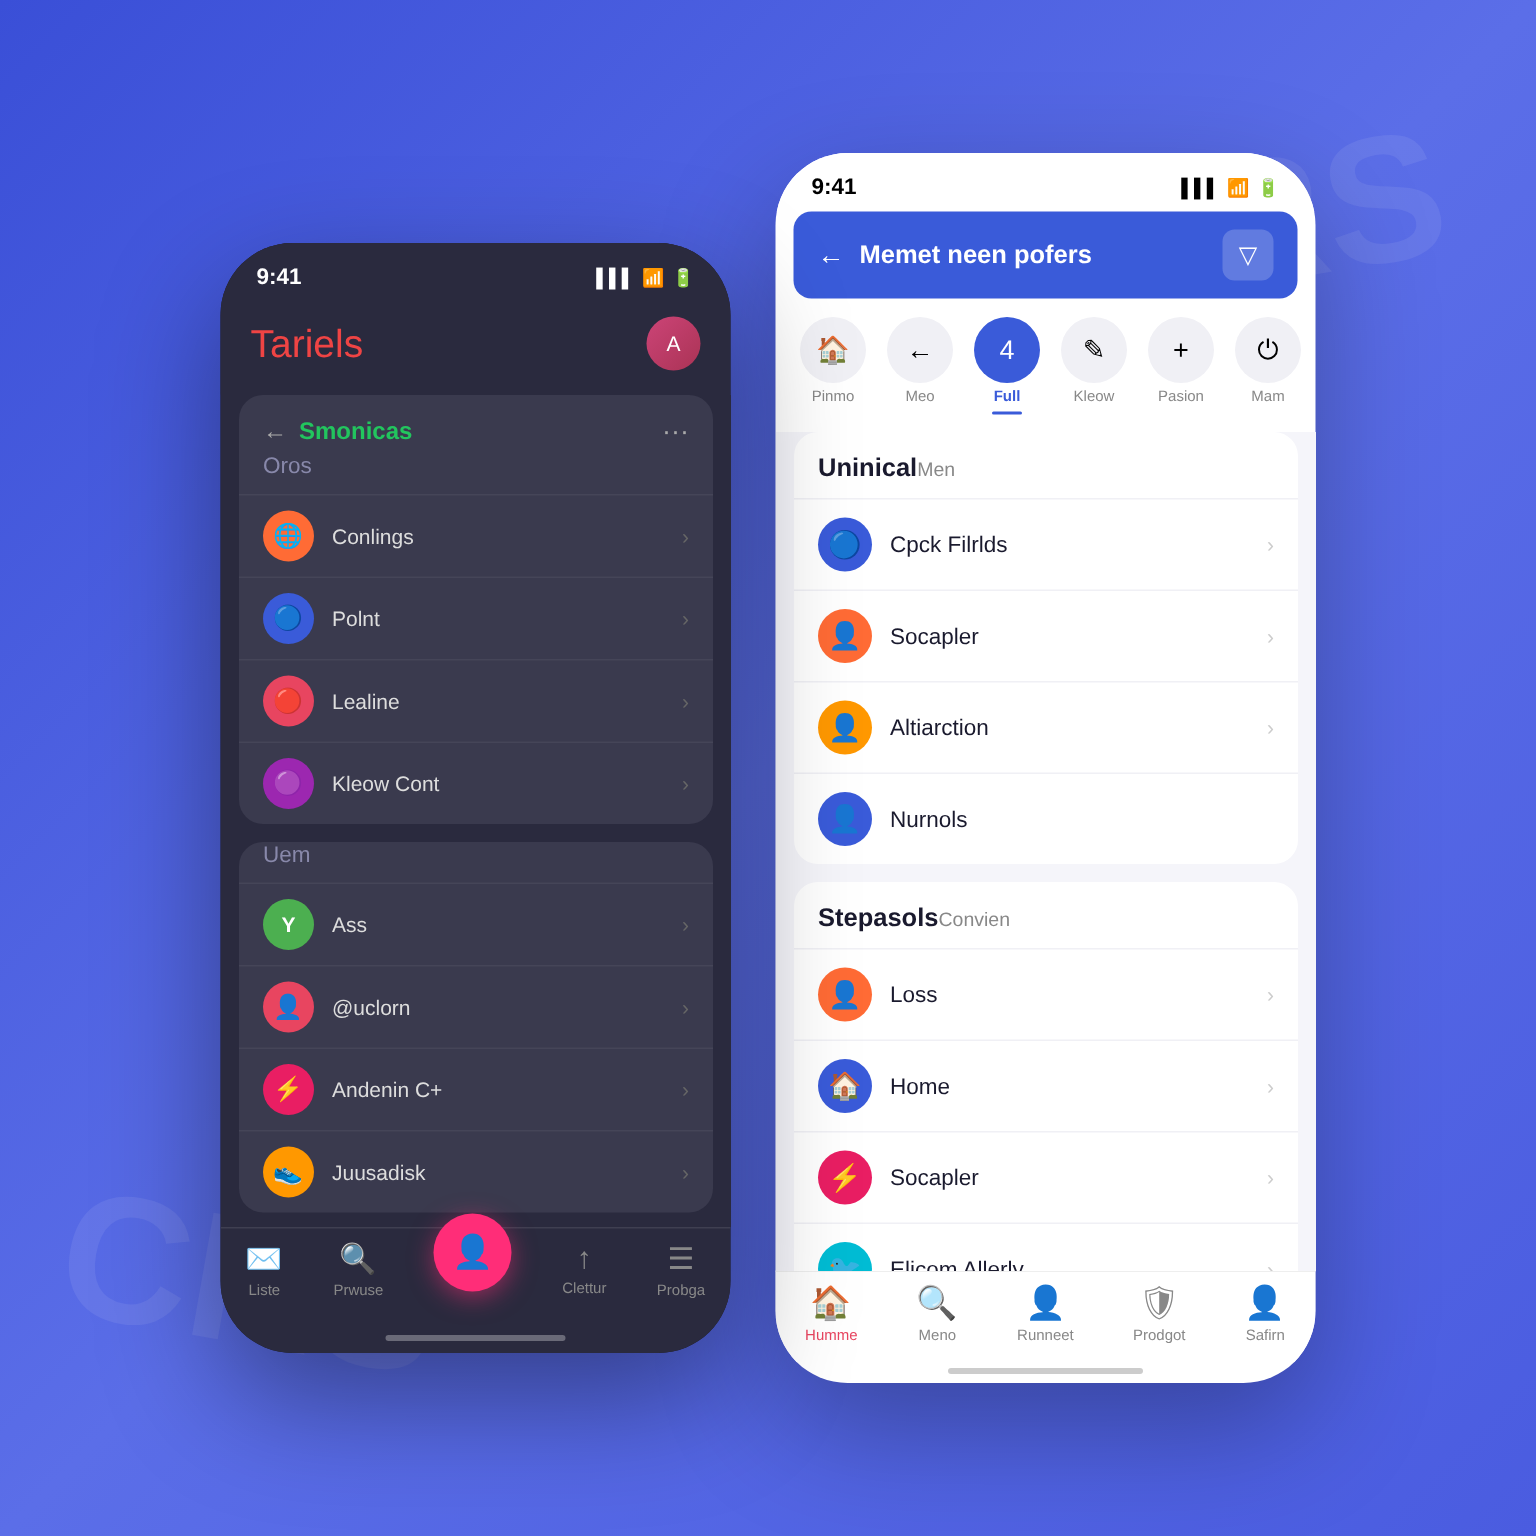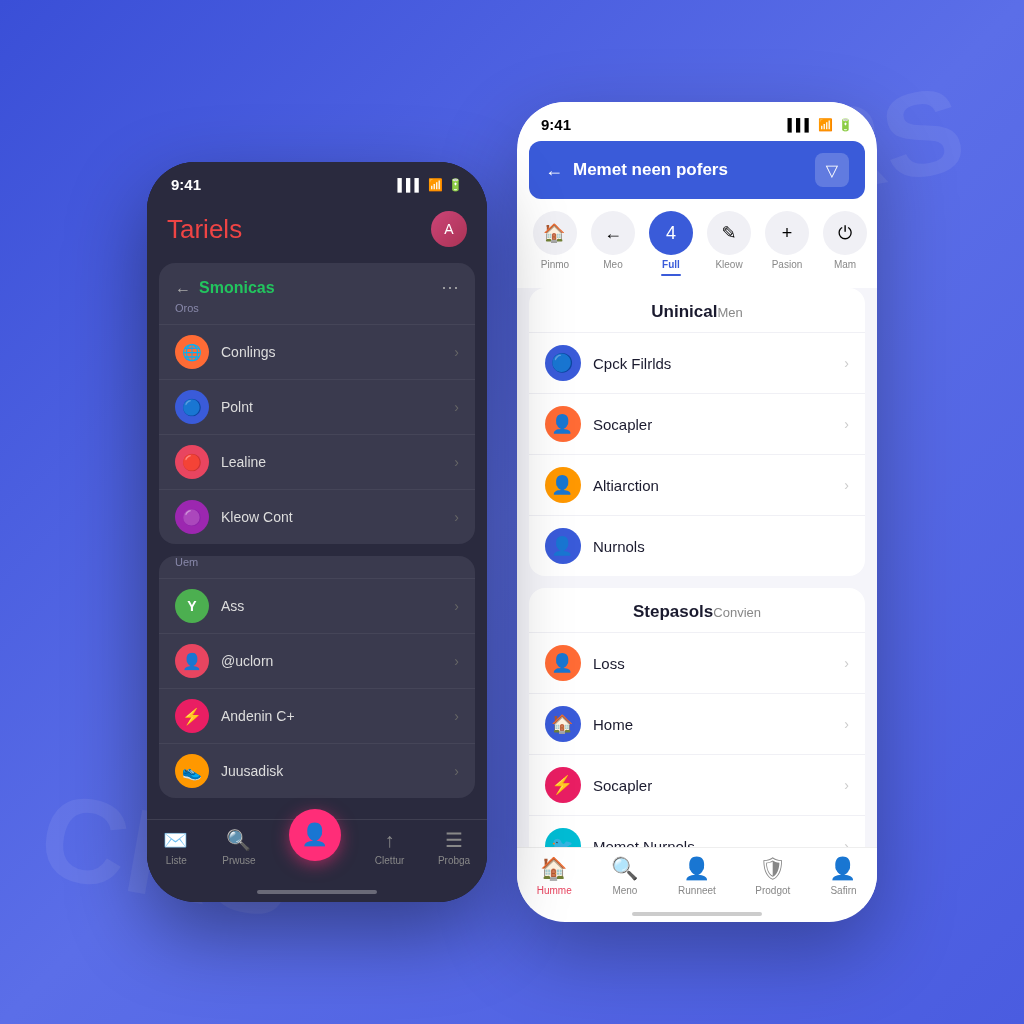--- a/index.html
+++ b/index.html
@@ -128,21 +128,21 @@
       padding: 14px 16px 4px;
     }
 
     .dark-section-title {
       font-size: 16px;
       font-weight: 600;
       color: #22c55e;
     }
 
     .dark-section-subtitle {
-      font-size: 11px;
+      font-size: 15px;
       color: #8888aa;
       padding: 0 16px 10px;
     }
 
     .dark-list-item {
       display: flex;
       align-items: center;
       padding: 10px 16px;
       border-top: 1px solid rgba(255,255,255,0.06);
       gap: 12px;
@@ -357,21 +357,21 @@
 
     .light-section {
       background: #fff;
       margin: 0 12px 12px;
       border-radius: 16px;
       overflow: hidden;
     }
 
     .light-section-header {
       display: flex;
-      justify-content: center;
+      justify-content: flex-start;
       align-items: center;
       padding: 14px 16px 10px;
     }
 
     .light-section-title {
       font-size: 17px;
       font-weight: 700;
       color: #1a1a2e;
     }
 
@@ -653,21 +653,21 @@
           <span class="light-item-label">Home</span>
           <span class="light-chevron">›</span>
         </div>
         <div class="light-list-item">
           <div class="light-item-icon ic-pink">⚡</div>
           <span class="light-item-label">Socapler</span>
           <span class="light-chevron">›</span>
         </div>
         <div class="light-list-item">
           <div class="light-item-icon ic-cyan">🐦</div>
-          <span class="light-item-label">Memet Nurnols</span>
+          <span class="light-item-label">Elicom Allerly</span>
           <span class="light-chevron">›</span>
         </div>
 
       </div>
 
     </div>
 
     <div class="bottom-tab-light">
       <div class="tab-item-light active">
         <span class="tab-icon">🏠</span>

